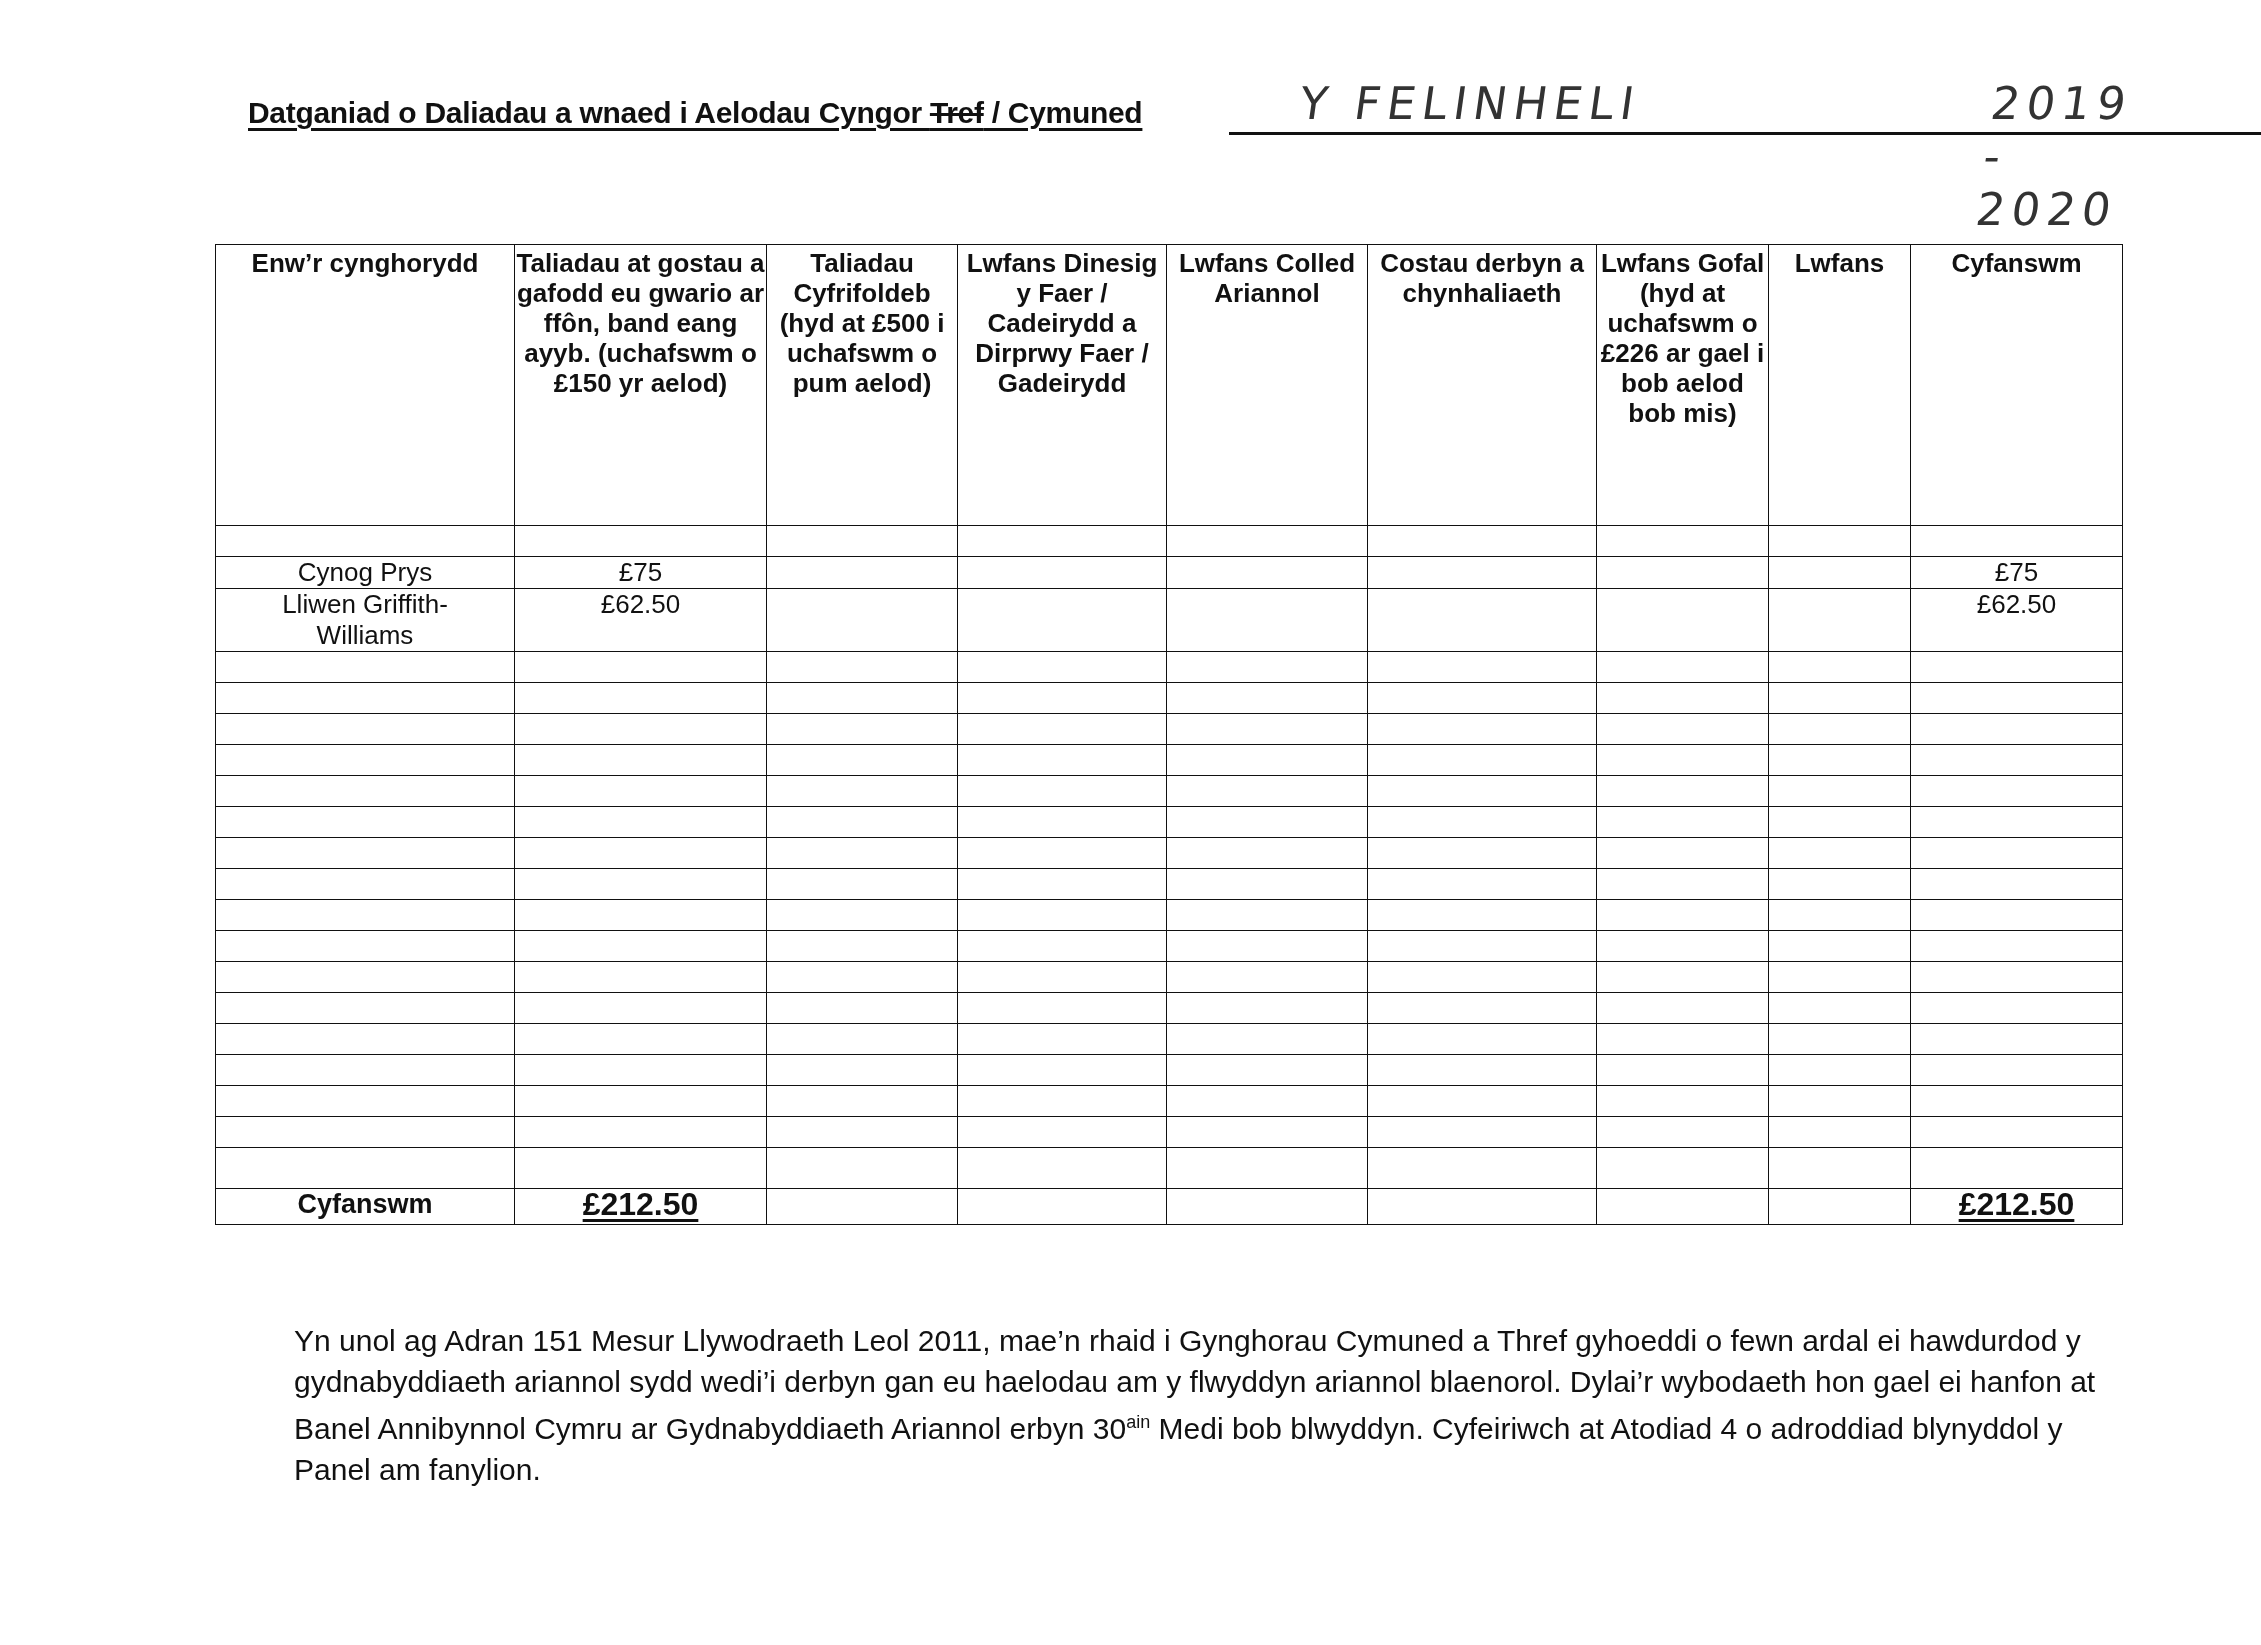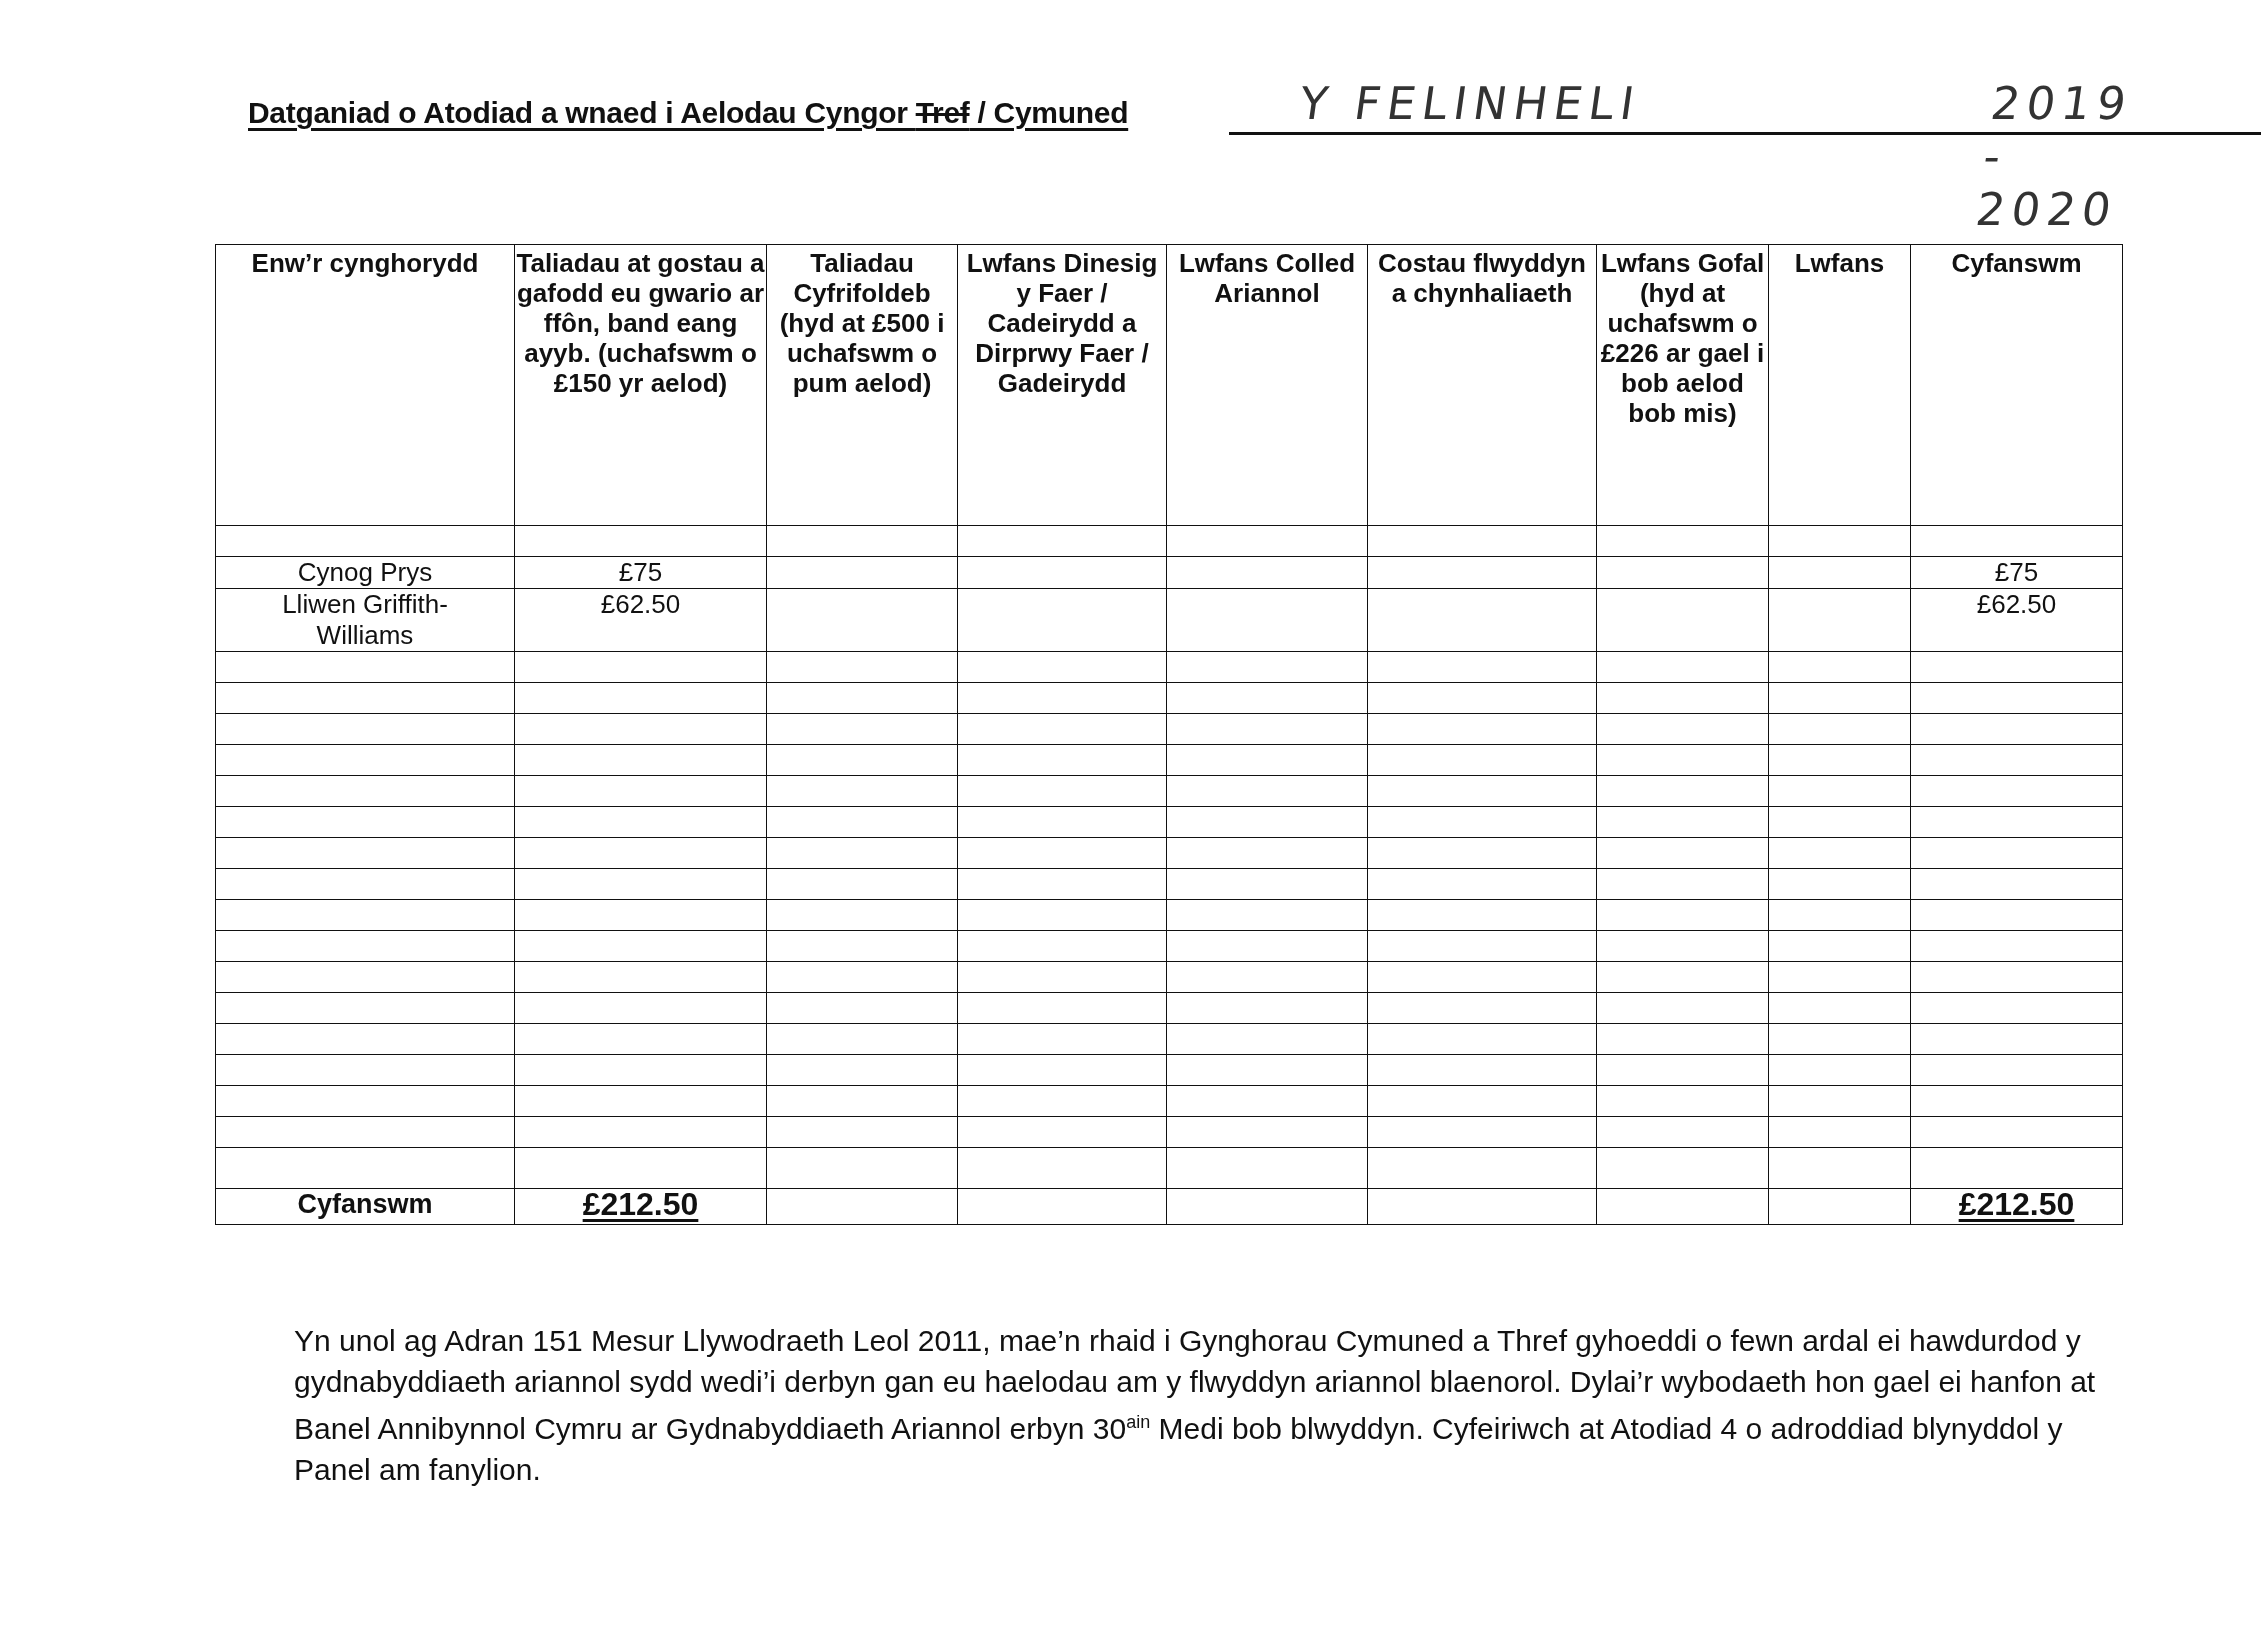--- a/index.html
+++ b/index.html
@@ -22,21 +22,21 @@
   tr.total td { height:35px; font-weight:bold; font-size:27px; }
   .italic { font-style:italic; }
   .u { text-decoration:underline; text-decoration-thickness:3.2px; text-underline-offset:3.9px; font-size:32px; }
   .para { position:absolute; left:294px; top:1320px; width:1807px; font-size:30px; line-height:41px; }
   .para sup { font-size:18px; }
 </style>
 </head>
 <body>
 
 <div class="title-row">
-  <div class="title-text"><span>Datganiad o Atodiad a wnaed i Aelodau Cyngor </span><span class="struck">Tref</span><span> / Cymuned</span></div>
+  <div class="title-text"><span>Datganiad o Daliadau a wnaed i Aelodau Cyngor </span><span class="struck">Tref</span><span> / Cymuned</span></div>
   <div class="title-line"></div>
   <div class="handwritten hw-place">Y FELINHELI</div>
   <div class="handwritten hw-year">2019 - 2020</div>
 </div>
 
 <table class="grid">
   <colgroup>
     <col style="width:299px">
       <col style="width:252px">
       <col style="width:191px">
@@ -47,21 +47,21 @@
       <col style="width:142px">
       <col style="width:212px">
   </colgroup>
   <tbody>
       <tr>
     <th>Enw’r cynghorydd</th>
     <th>Taliadau at gostau a gafodd eu gwario ar ffôn, band eang ayyb. (uchafswm o £150 yr aelod)</th>
     <th>Taliadau Cyfrifoldeb (hyd at £500 i uchafswm o pum aelod)</th>
     <th>Lwfans Dinesig y Faer / Cadeirydd a Dirprwy Faer / Gadeirydd</th>
     <th>Lwfans Colled Ariannol</th>
-    <th>Costau flwyddyn a chynhaliaeth</th>
+    <th>Costau derbyn a chynhaliaeth</th>
     <th>Lwfans Gofal (hyd at uchafswm o £226 ar gael i bob aelod bob mis)</th>
     <th>Lwfans</th>
     <th>Cyfanswm</th>
   </tr>
   <tr class="blank">
         <td></td>
         <td></td>
         <td></td>
         <td></td>
         <td></td>

